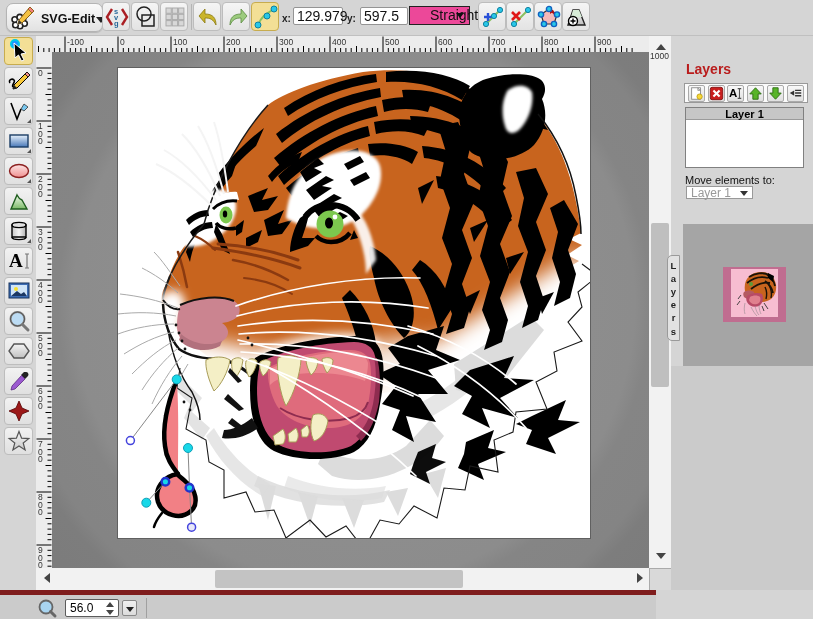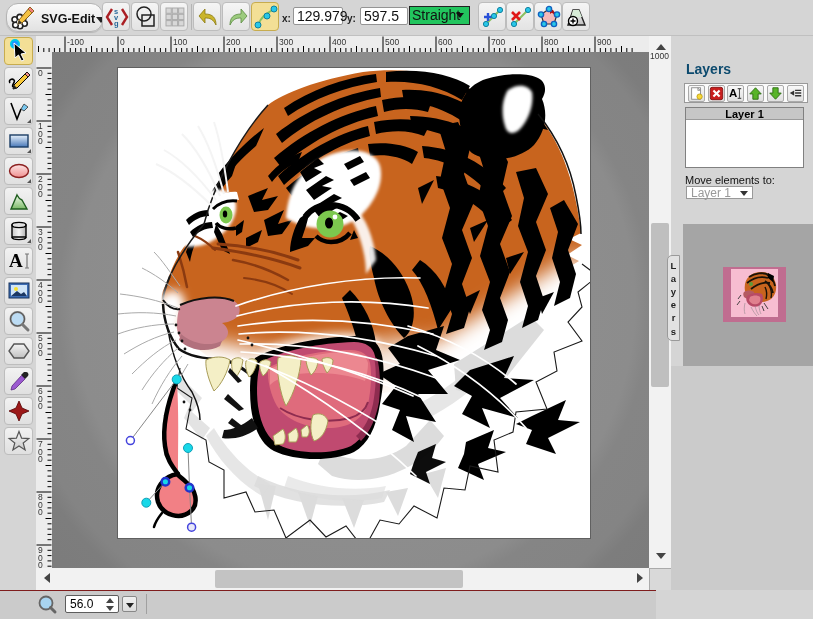--- a/index.html
+++ b/index.html
@@ -1,26 +1,26 @@
 <!DOCTYPE html>
 <html><head><meta charset="utf-8"><style>
 *{margin:0;padding:0;box-sizing:border-box}
 html,body{width:813px;height:619px;overflow:hidden}
 body{font-family:"Liberation Sans",sans-serif;background:#d5d5d5;position:relative}
 .abs{position:absolute}
 #topbar{left:0;top:0;width:813px;height:36px;background:#d5d5d5;border-bottom:1px solid #c0c0c0}
 .tbtn{position:absolute;top:2px;width:28px;height:29px;background:linear-gradient(#f5f5f5,#e3e3e3);border:1px solid #bdbdbd;border-radius:4px}
 .tbtn svg{position:absolute;left:2px;top:2px}
 .tbtn.act{background:#f3df96;border-color:#c7ac4f}
-#menubtn{position:absolute;left:6px;top:3px;width:97px;height:29px;background:linear-gradient(#fafafa,#e2e2e2);border:1px solid #b4b4b4;border-radius:12px;box-shadow:0 1px 1px rgba(0,0,0,.15)}
+#menubtn{position:absolute;left:6px;top:3px;width:97px;height:29px;background:linear-gradient(#fafafa,#e2e2e2);border:1px solid #b4b4b4;border-radius:7px;box-shadow:0 1px 1px rgba(0,0,0,.15)}
 #menubtn .mtext{position:absolute;left:34px;top:8px;font-size:12.5px;font-weight:bold;color:#111}
 #menubtn .mcar{position:absolute;left:89px;top:13px;width:0;height:0;border-left:5px solid transparent;border-right:5px solid transparent;border-top:6px solid #222}
 .tlabel{position:absolute;font-size:10px;font-weight:bold;color:#222}
 .tinput{position:absolute;top:7px;height:18px;background:#fff;border:1px solid #949494;border-radius:2px;font-size:14px;font-family:"Liberation Sans",sans-serif;color:#111;padding-left:3px;line-height:16px}
-#selstraight{position:absolute;left:409px;top:6px;width:61px;height:19px;background:#22c55e;border:1px solid #222;font-size:14px;color:#111;padding-left:2px;line-height:16px}
+#selstraight{position:absolute;left:409px;top:6px;width:61px;height:19px;background:#ec4899;border:1px solid #222;font-size:14px;color:#111;padding-left:20px;line-height:16px}
 #selstraight:after{content:"";position:absolute;right:5px;top:6px;border-left:4px solid transparent;border-right:4px solid transparent;border-top:5px solid #111}
 #leftbar{left:0;top:36px;width:36px;height:554px;background:#d5d5d5}
 .lbtn{position:absolute;left:4px;width:29px;height:28px;background:linear-gradient(#f2f2f2,#e0e0e0);border:1px solid #bdbdbd;border-radius:4px}
 .lbtn svg{position:absolute;left:2px;top:1px}
 .lbtn.act{background:#f3df96;border-color:#c7ac4f}
 .cor{position:absolute;right:1px;bottom:1px;width:0;height:0;border-left:4px solid transparent;border-top:4px solid transparent;border-bottom:4px solid #555}
 #cornerbox{left:36px;top:36px;width:16px;height:16px;background:#ececec}
 #hruler{left:36px;top:36px;width:613px;height:16px;background:#ececec;overflow:hidden}
 #vruler{left:36px;top:52px;width:16px;height:516px;background:#ececec;overflow:hidden}
 #hruler svg,#vruler svg{display:block}
@@ -28,35 +28,35 @@
 #hruler text,#vruler text{font-size:8.5px;fill:#333;font-family:"Liberation Sans",sans-serif}
 #workarea{left:52px;top:52px;width:597px;height:516px;overflow:hidden;background:radial-gradient(circle 390px at 302px 252px,#9f9f9f 0%,#9f9f9f 38%,#979797 42%,#969696 56%,#8d8d8d 60%,#8c8c8c 72%,#858585 76%,#848484 88%,#7d7d7d 92%,#7c7c7c 100%)}
 #canvas{position:absolute;left:66px;top:16px;width:472px;height:470px;background:#fff;outline:1px solid #606060}
 #vscroll{left:649px;top:36px;width:22px;height:532px;background:#f2f2f2}
 #vthumb{position:absolute;left:2px;top:187px;width:18px;height:164px;background:#bfbfbf;border-radius:2px}
 #hscroll{left:36px;top:568px;width:613px;height:22px;background:#f2f2f2}
 #hthumb{position:absolute;left:179px;top:2px;width:248px;height:18px;background:#c3c3c3;border-radius:2px}
 .sarr{position:absolute;width:0;height:0}
 #scorner{left:649px;top:568px;width:22px;height:22px;background:#d9d9d9;border-left:1px solid #aaa;border-top:1px solid #aaa}
 #sidepanel{left:671px;top:36px;width:142px;height:554px;background:#d5d5d5}
-#laytitle{position:absolute;left:15px;top:25px;font-size:14px;font-weight:bold;color:#0c4a6e}
+#laytitle{position:absolute;left:15px;top:25px;font-size:14px;font-weight:bold;color:#b91c1c}
 #laybtns{position:absolute;left:13px;top:47px;width:124px;height:20px;background:#fbfbfb;border:1px solid #999}
 .laybtn{position:absolute;top:1px;width:17px;height:17px;background:linear-gradient(#f8f8f8,#e0e0e0);border:1px solid #aaa;border-radius:2px}
 #laylist{position:absolute;left:14px;top:71px;width:119px;height:61px;background:#fff;border:1px solid #808080}
 #laylisthead{height:12px;background:#c6c6c6;border-bottom:1px solid #9a9a9a;font-size:11px;font-weight:bold;text-align:center;line-height:12px;color:#000}
 #moveto{position:absolute;left:14px;top:138px;font-size:11px;color:#111}
 #laysel{position:absolute;left:15px;top:150px;width:67px;height:13px;background:#fff;border:1px solid #999;font-size:12px;color:#999;padding-left:4px;line-height:12px}
 #laysel:after{content:"";position:absolute;right:4px;top:4px;border-left:4px solid transparent;border-right:4px solid transparent;border-top:5px solid #333}
 #darkbox{position:absolute;left:12px;top:188px;width:130px;height:142px;background:#a5a5a5}
 #sidelow{position:absolute;left:0;top:330px;width:142px;height:224px;background:#cbcbcb}
 #sidetab{left:667px;top:255px;width:13px;height:86px;background:#e2e2e2;border:1px solid #9a9a9a;border-radius:5px 0 0 5px;z-index:5}
 #sidetab div{font-size:9.5px;font-weight:bold;color:#222;text-align:center;line-height:1.38;padding-top:3px}
 #thumbo{position:absolute;left:40px;top:43px;width:63px;height:55px;background:#c06d90}
 #thumbi{position:absolute;left:8px;top:2px;width:47px;height:48px;background:#f7bdd1;overflow:hidden}
-#bottombar{left:0;top:590px;width:656px;height:29px;background:#cbcbcb;border-top:1px solid #7f1d1d}
+#bottombar{left:0;top:590px;width:656px;height:29px;background:#cbcbcb;border-top:5px solid #7f1d1d}
 #zoombox{position:absolute;left:65px;top:4px;width:54px;height:18px;background:#fff;border:1px solid #5c5c5c;border-radius:2px;font-size:12px;color:#000;padding-left:4px;line-height:16px}
 #zoomdd{position:absolute;left:122px;top:5px;width:15px;height:16px;background:linear-gradient(#f0f0f0,#dcdcdc);border:1px solid #888;border-radius:2px}
 #zoomdd:after{content:"";position:absolute;left:3px;top:6px;border-left:4px solid transparent;border-right:4px solid transparent;border-top:5px solid #222}
 #zsep{position:absolute;left:146px;top:3px;width:1px;height:20px;background:#a0a0a0}
 </style></head>
 <body>
 <svg width="0" height="0" style="position:absolute">
     <defs>
 <linearGradient id="lgrect" x1="0" y1="0" x2="0" y2="1">
         <stop offset="0" stop-color="#e8f2fc"></stop>

